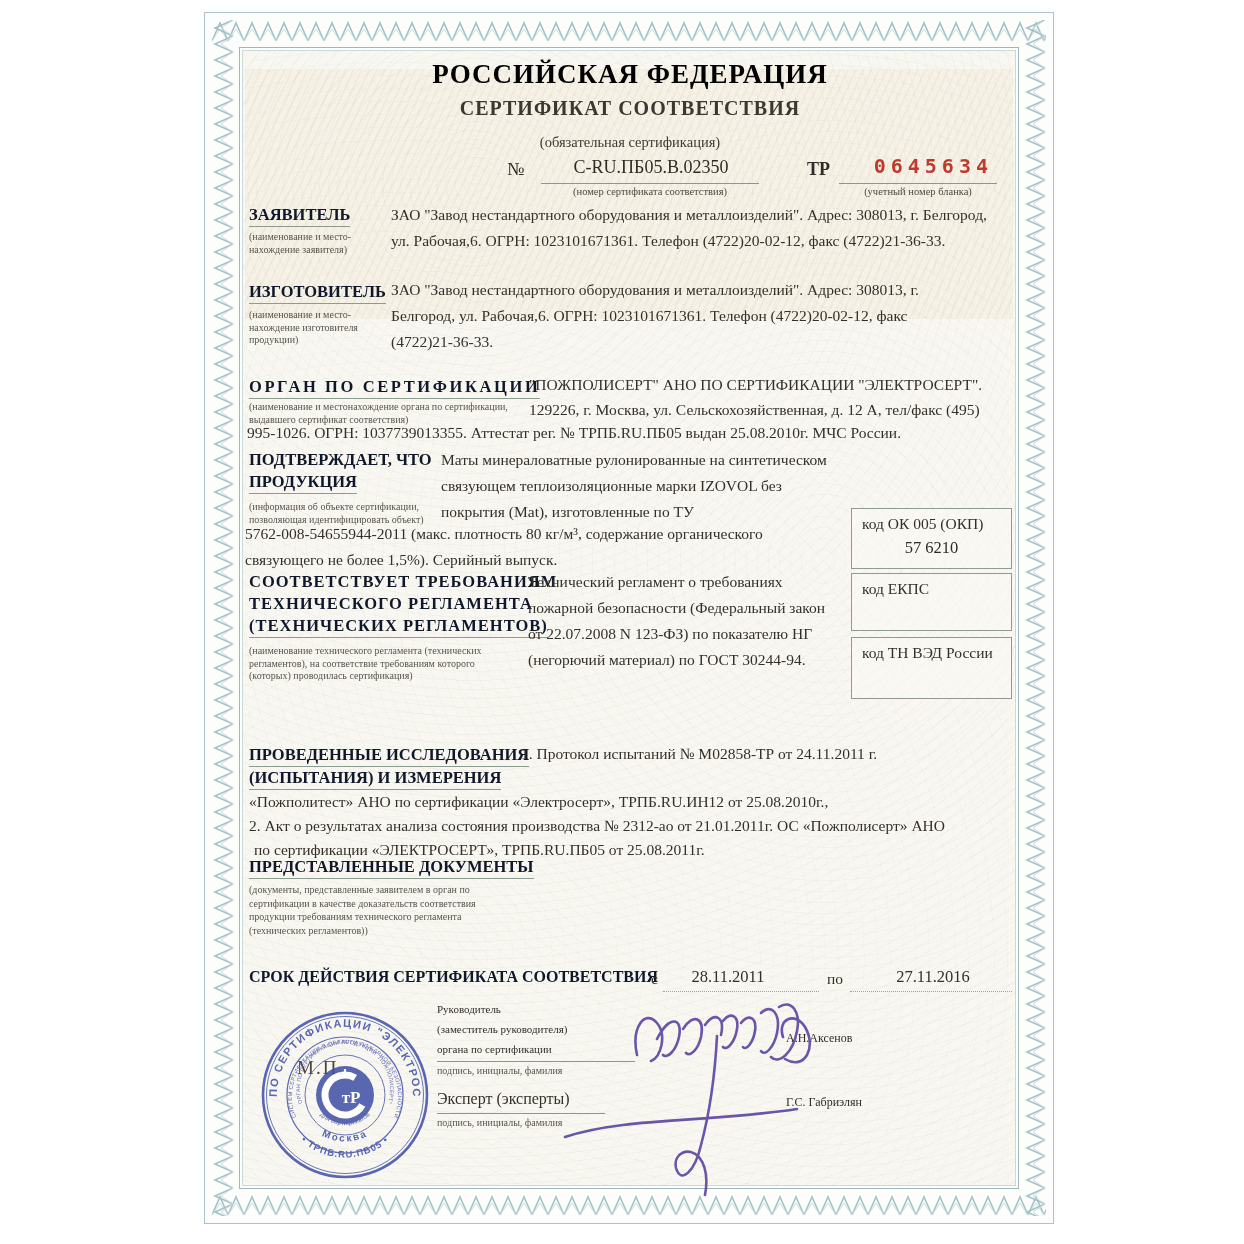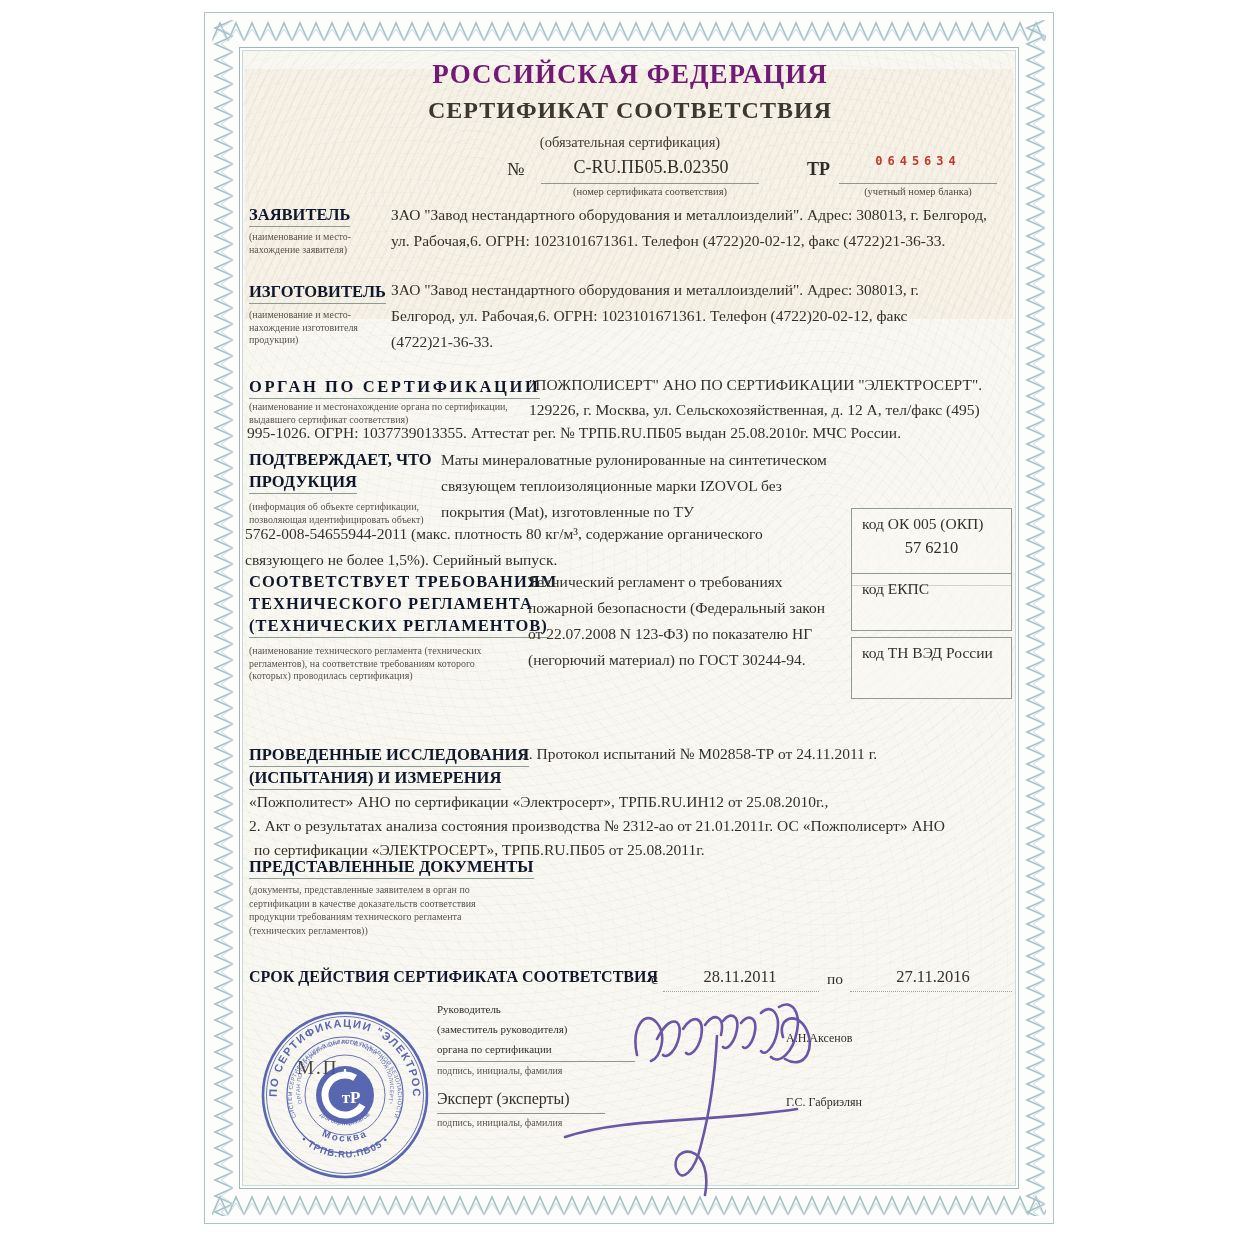--- a/index.html
+++ b/index.html
@@ -15,34 +15,34 @@
          background-image:
            repeating-radial-gradient(circle at 30% 12%, rgba(196,186,150,0.10) 0 1px, transparent 1px 9px),
            repeating-radial-gradient(circle at 75% 45%, rgba(170,190,175,0.08) 0 1px, transparent 1px 11px),
            repeating-radial-gradient(circle at 20% 80%, rgba(180,190,200,0.07) 0 1px, transparent 1px 13px);}
   .band-top{position:absolute;left:40px;top:56px;right:40px;height:250px;z-index:3;
             background-color:rgba(233,220,185,0.16);
             background-image:repeating-linear-gradient(115deg, rgba(200,175,130,0.10) 0 2px, transparent 2px 7px);}
   .content{position:absolute;inset:0;z-index:4;}
   .abs{position:absolute;}
   .ctr{text-align:center;}
-  .h1{font-size:27px;font-weight:bold;letter-spacing:1px;color:#701a75;}
-  .h2{font-size:24px;font-weight:bold;letter-spacing:1px;color:#3b3832;}
+  .h1{font-size:27px;font-weight:bold;letter-spacing:1px;color:#000000;}
+  .h2{font-size:20px;font-weight:bold;letter-spacing:1px;color:#3b3832;}
   .h3{font-size:14.5px;color:#3d3a33;}
   .body-txt{font-size:15.5px;line-height:26px;white-space:nowrap;color:#33302a;}
   .sec-label{font-size:16.5px;font-weight:bold;color:#0f172a;white-space:nowrap;line-height:22px;}
   .ls2{letter-spacing:2.6px;}
   .ls1{letter-spacing:1px;}
   .sub-label{font-size:10px;color:#58544b;line-height:12.5px;white-space:nowrap;}
   .uline{border-bottom:1px solid #8d9b95;}
   .thin-line{position:absolute;height:1px;background:#8f968f;}
   .dot-line{position:absolute;height:1px;border-bottom:1px dotted #9aa59f;}
   .num-val{font-size:18px;color:#2f2c27;}
-  .red-num{font-family:"DejaVu Sans Mono",monospace;font-weight:bold;font-size:12px;
-           letter-spacing:5px;color:#bf3a2c;}
+  .red-num{font-family:"DejaVu Sans Mono",monospace;font-weight:bold;font-size:20px;
+           letter-spacing:5px;color:#bf3a2c;text-align:right;}
   .cap{font-size:10.5px;color:#4e4a42;}
   .code-box{position:absolute;left:646px;width:161px;border:1px solid #8f9a96;
             box-sizing:border-box;background:rgba(250,249,244,0.6);}
   .code-box .lbl{font-size:15.5px;color:#33302a;padding:6px 0 0 10px;}
   .code-box .val{font-size:16.5px;color:#2f2c27;text-align:center;margin-top:5px;}
   .sig-small{font-size:10px;color:#58544b;}
   .role{font-size:11px;line-height:20px;color:#33302a;white-space:nowrap;}
   .name{font-size:12px;color:#2f2c27;white-space:nowrap;}
   .mp{font-size:19px;color:#4a463f;letter-spacing:2px;z-index:5;}
   .stampwrap{position:absolute;z-index:6;opacity:0.88;}
@@ -141,21 +141,21 @@
     <div class="abs body-txt" style="left:236px;top:434px">
       <div>Маты минераловатные рулонированные на синтетическом</div>
       <div>связующем теплоизоляционные марки IZOVOL без</div>
       <div>покрытия (Mat), изготовленные по ТУ</div>
     </div>
     <div class="abs body-txt" style="left:40px;top:508px">
       <div>5762-008-54655944-2011 (макс. плотность 80 кг/м³, содержание органического</div>
       <div>связующего не более 1,5%). Серийный выпуск.</div>
     </div>
 
-    <div class="code-box" style="top:495px;height:78px">
+    <div class="code-box" style="top:495px;height:61px">
       <div class="lbl">код ОК 005 (ОКП)</div>
       <div class="val">57 6210</div>
     </div>
     <div class="code-box" style="top:560px;height:58px">
       <div class="lbl">код ЕКПС</div>
       <div class="val"></div>
     </div>
     <div class="code-box" style="top:624px;height:62px">
       <div class="lbl">код ТН ВЭД России</div>
       <div class="val"></div>
@@ -194,21 +194,21 @@
     <div class="abs sec-label uline" style="left:44px;top:843px">ПРЕДСТАВЛЕННЫЕ ДОКУМЕНТЫ</div>
     <div class="abs sub-label" style="left:44px;top:870px;line-height:13.5px">
       <div>(документы, представленные заявителем в орган по</div>
       <div>сертификации в качестве доказательств соответствия</div>
       <div>продукции требованиям технического регламента</div>
       <div>(технических регламентов))</div>
     </div>
 
     <div class="abs sec-label" style="left:44px;top:953px;font-size:16px">СРОК ДЕЙСТВИЯ СЕРТИФИКАТА СООТВЕТСТВИЯ</div>
     <div class="abs body-txt" style="left:446px;top:953px">с</div>
-    <div class="abs ctr body-txt" style="left:460px;top:951px;width:150px;font-size:16.5px">28.11.2011</div>
+    <div class="abs ctr body-txt" style="left:448px;top:951px;width:150px;font-size:16.5px">28.11.2011</div>
     <div class="dot-line" style="left:458px;top:977px;width:156px"></div>
     <div class="abs body-txt" style="left:622px;top:953px">по</div>
     <div class="abs ctr body-txt" style="left:648px;top:951px;width:160px;font-size:16.5px">27.11.2016</div>
     <div class="dot-line" style="left:645px;top:977px;width:162px"></div>
 
     <div class="abs role" style="left:232px;top:986px">
       <div>Руководитель</div>
       <div>(заместитель руководителя)</div>
       <div>органа  по  сертификации</div>
     </div>

